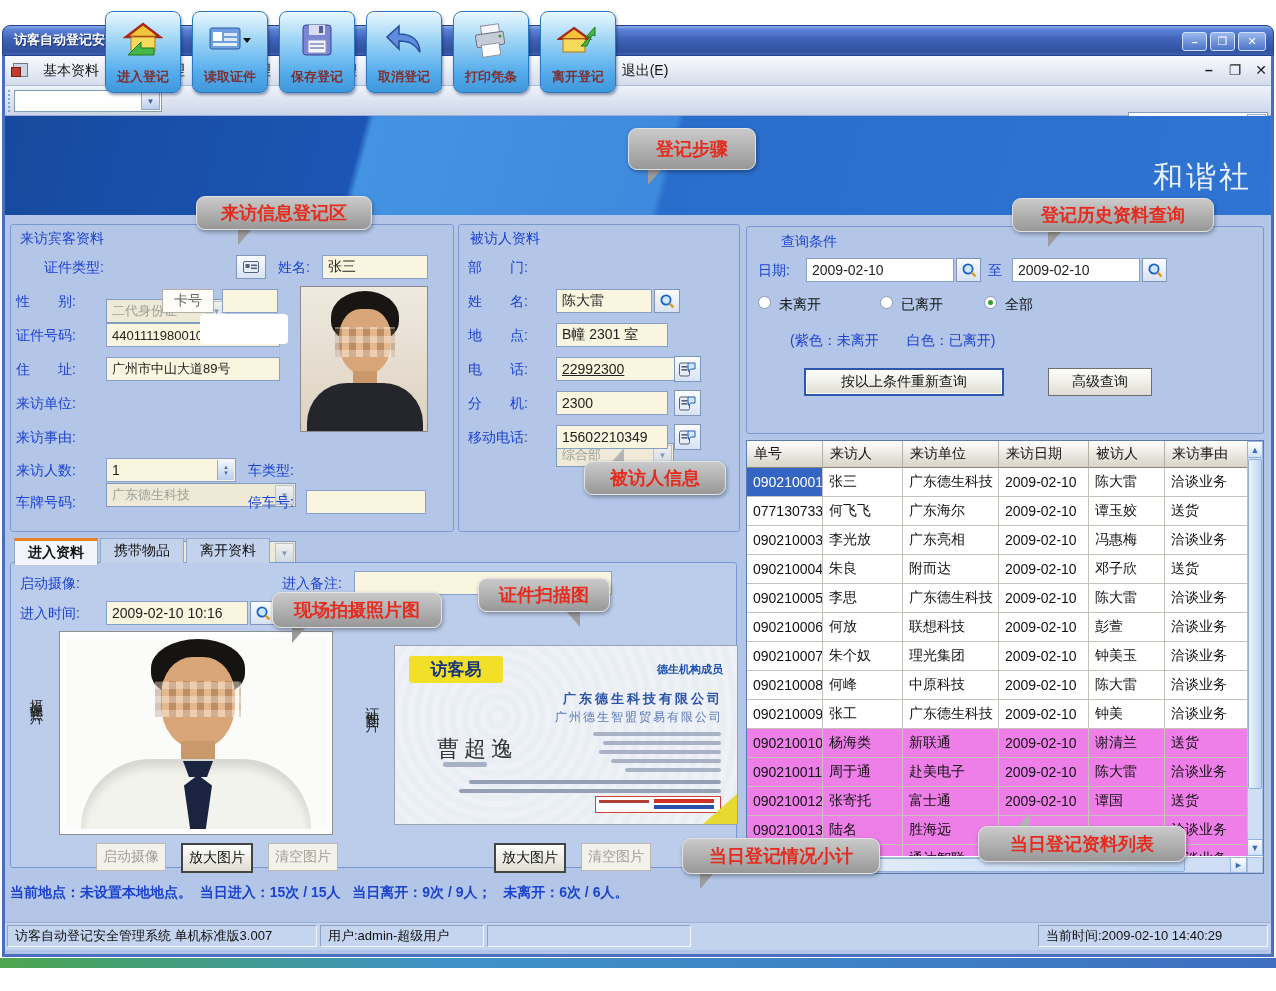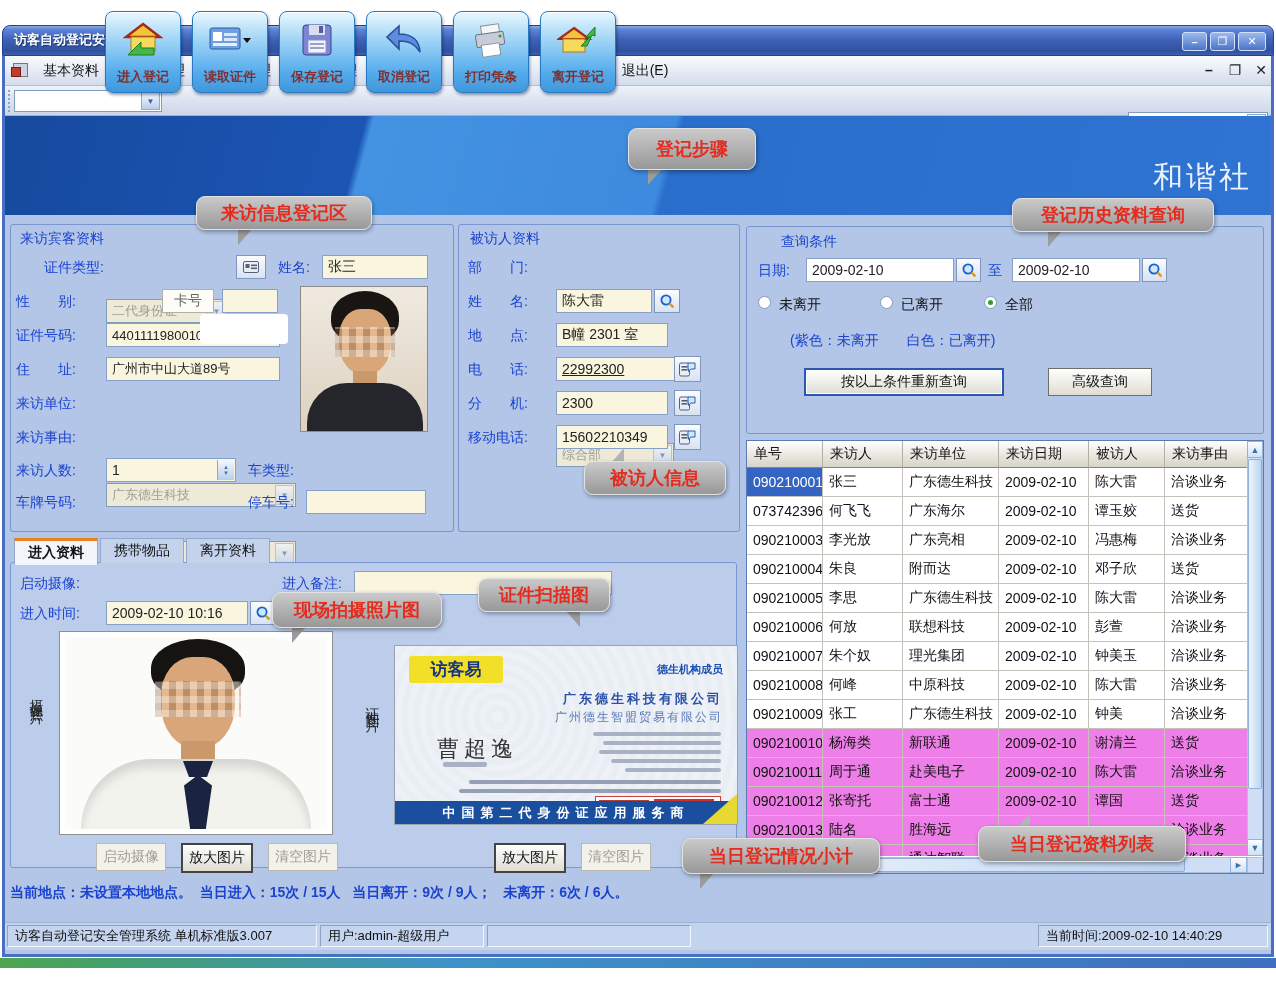--- a/index.html
+++ b/index.html
@@ -375,21 +375,21 @@
 <div class="A" style="left:747px;top:468px;width:501px;height:388px;overflow:hidden;" id="tablebody">
     <div class="trow">
       <div class="tcell c0 selcell">090210001</div>
       <div class="tcell c1">张三</div>
       <div class="tcell c2">广东德生科技</div>
       <div class="tcell c3">2009-02-10</div>
       <div class="tcell c4">陈大雷</div>
       <div class="tcell c5">洽谈业务</div>
     </div>
     <div class="trow">
-      <div class="tcell c0">073742396</div>
+      <div class="tcell c0">077130733</div>
       <div class="tcell c1">何飞飞</div>
       <div class="tcell c2">广东海尔</div>
       <div class="tcell c3">2009-02-10</div>
       <div class="tcell c4">谭玉姣</div>
       <div class="tcell c5">送货</div>
     </div>
     <div class="trow">
       <div class="tcell c0">090210003</div>
       <div class="tcell c1">李光放</div>
       <div class="tcell c2">广东亮相</div>
@@ -555,21 +555,20 @@
   <div class="bar" style="position:absolute;right:16px;top:104px;width:122px;height:4px;"></div>
   <div class="bar" style="position:absolute;right:16px;top:113px;width:110px;height:4px;"></div>
   <div class="bar" style="position:absolute;right:16px;top:122px;width:96px;height:4px;"></div>
   <div class="bar" style="position:absolute;right:16px;top:134px;width:252px;height:4px;background:#96a0b4;"></div>
   <div class="bar" style="position:absolute;right:16px;top:143px;width:262px;height:4px;background:#96a0b4;"></div>
   <div style="position:absolute;right:16px;top:150px;width:124px;height:15px;background:#fff;border:1px solid #d04038;">
     <div style="position:absolute;left:3px;top:3px;width:50px;height:3px;background:#b04038;"></div>
     <div style="position:absolute;left:58px;top:2px;width:60px;height:4px;background:#d03028;"></div>
     <div style="position:absolute;left:58px;top:8px;width:60px;height:4px;background:#2a52aa;"></div>
   </div>
-  <div style="position:absolute;left:0;bottom:0;width:100%;height:23px;background:#1a4fa0;color:#fff;font-size:13px;font-weight:bold;letter-spacing:6px;display:flex;align-items:center;justify-content:center;">中国第二代身份证应用服务商</div>
   <div style="position:absolute;right:0;bottom:0;width:0;height:0;border-style:solid;border-width:0 0 30px 34px;border-color:transparent transparent #e8d832 transparent;"></div>
 </div>
 
 <div class="A" style="left:96px;top:843px;display:flex;gap:15px;" id="cambtns">
     <div class="B Bd" style="width: 68px; height: 26px;">启动摄像</div>
     <div class="B" style="width: 68px; height: 26px; border: 2px solid rgb(68, 68, 68);">放大图片</div>
     <div class="B Bd" style="width: 68px; height: 26px;">清空图片</div>
   </div>
 <div class="A" style="left:494px;top:843px;display:flex;gap:15px;" id="idbtns">
     <div class="B" style="width: 68px; height: 26px; border: 2px solid rgb(68, 68, 68);">放大图片</div>

